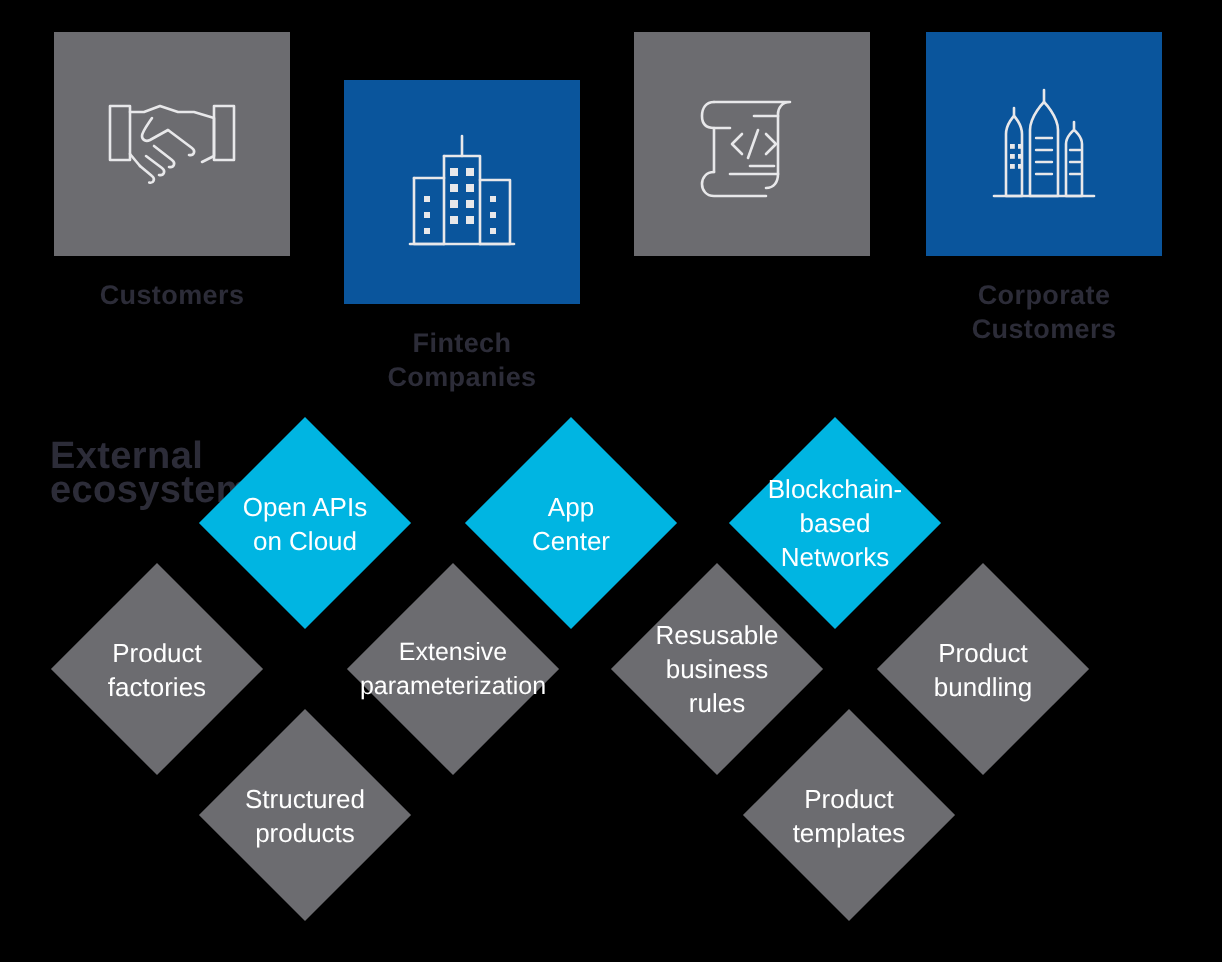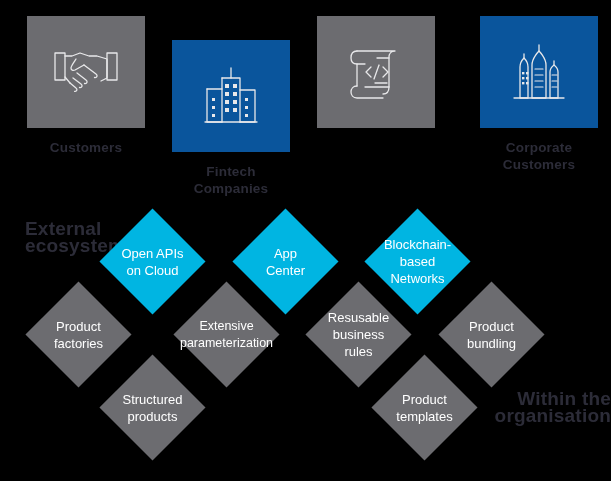--- a/index.html
+++ b/index.html
@@ -95,21 +95,21 @@
      <path d="M44 44H20"></path>
      <path d="M32 15h12"></path>
               <path d="M30 40h12"></path>
      <path d="M26 24l-5 5 5 5"></path>
      <path d="M38 24l5 5 -5 5"></path>
      <path d="M34 22l-5 14"></path>
    </svg>
           </span>
         </div>
       </div>
-      <div class="card" style="left: 463px; top: 16px; margin-left: 17px;">
+      <div class="card" style="left: 463px; top: 16px;">
         <div class="card-box" style="background: rgb(10, 85, 156);">
           <span class="ico">
             <svg width="66" height="62" viewBox="0 0 66 62" fill="none" stroke="#e8e8ea" stroke-width="1.3" stroke-linejoin="round" stroke-linecap="round">
      <path d="M33 4v6"></path>
      <path d="M26 24c0 -7 7 -14 7 -14s7 7 7 14v33H26z"></path>
      <path d="M14 26c0 -5 4 -9 4 -9s4 4 4 9v31h-8z"></path>
      <path d="M44 31c0 -4 4 -7 4 -7s4 3 4 7v26h-8z"></path>
      <path d="M18 17v-4"></path>
               <path d="M48 24v-4"></path>
      <path d="M8 57h50"></path>
@@ -179,14 +179,13 @@
         </div>
       </div>
       <div class="dia" style="background: rgb(108, 108, 112); left: 386.5px; top: 179.5px; z-index: 2;">
         <div class="txtwrap">
           <div class="txt">Product<br>templates</div>
         </div>
       </div>
     </div>
 
   <div class="side-label" id="lbl-ext">External<br>ecosystem</div>
-  <div class="side-label" id="lbl-in">Within the<br>organisation</div>
 </div>
 
 </body></html>

